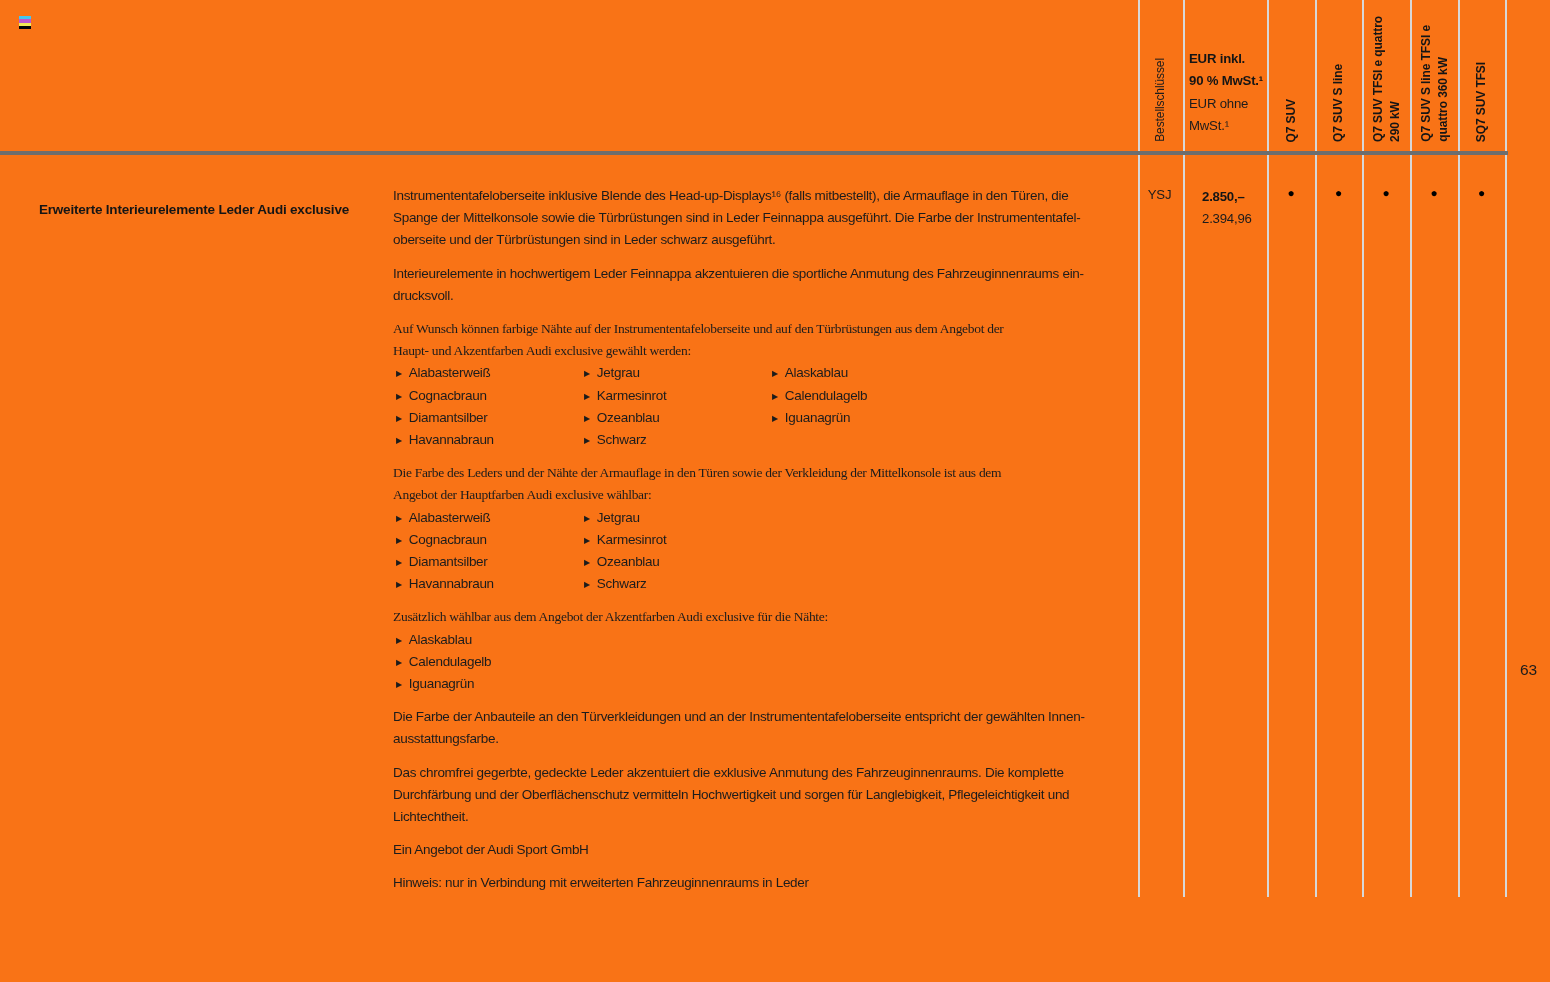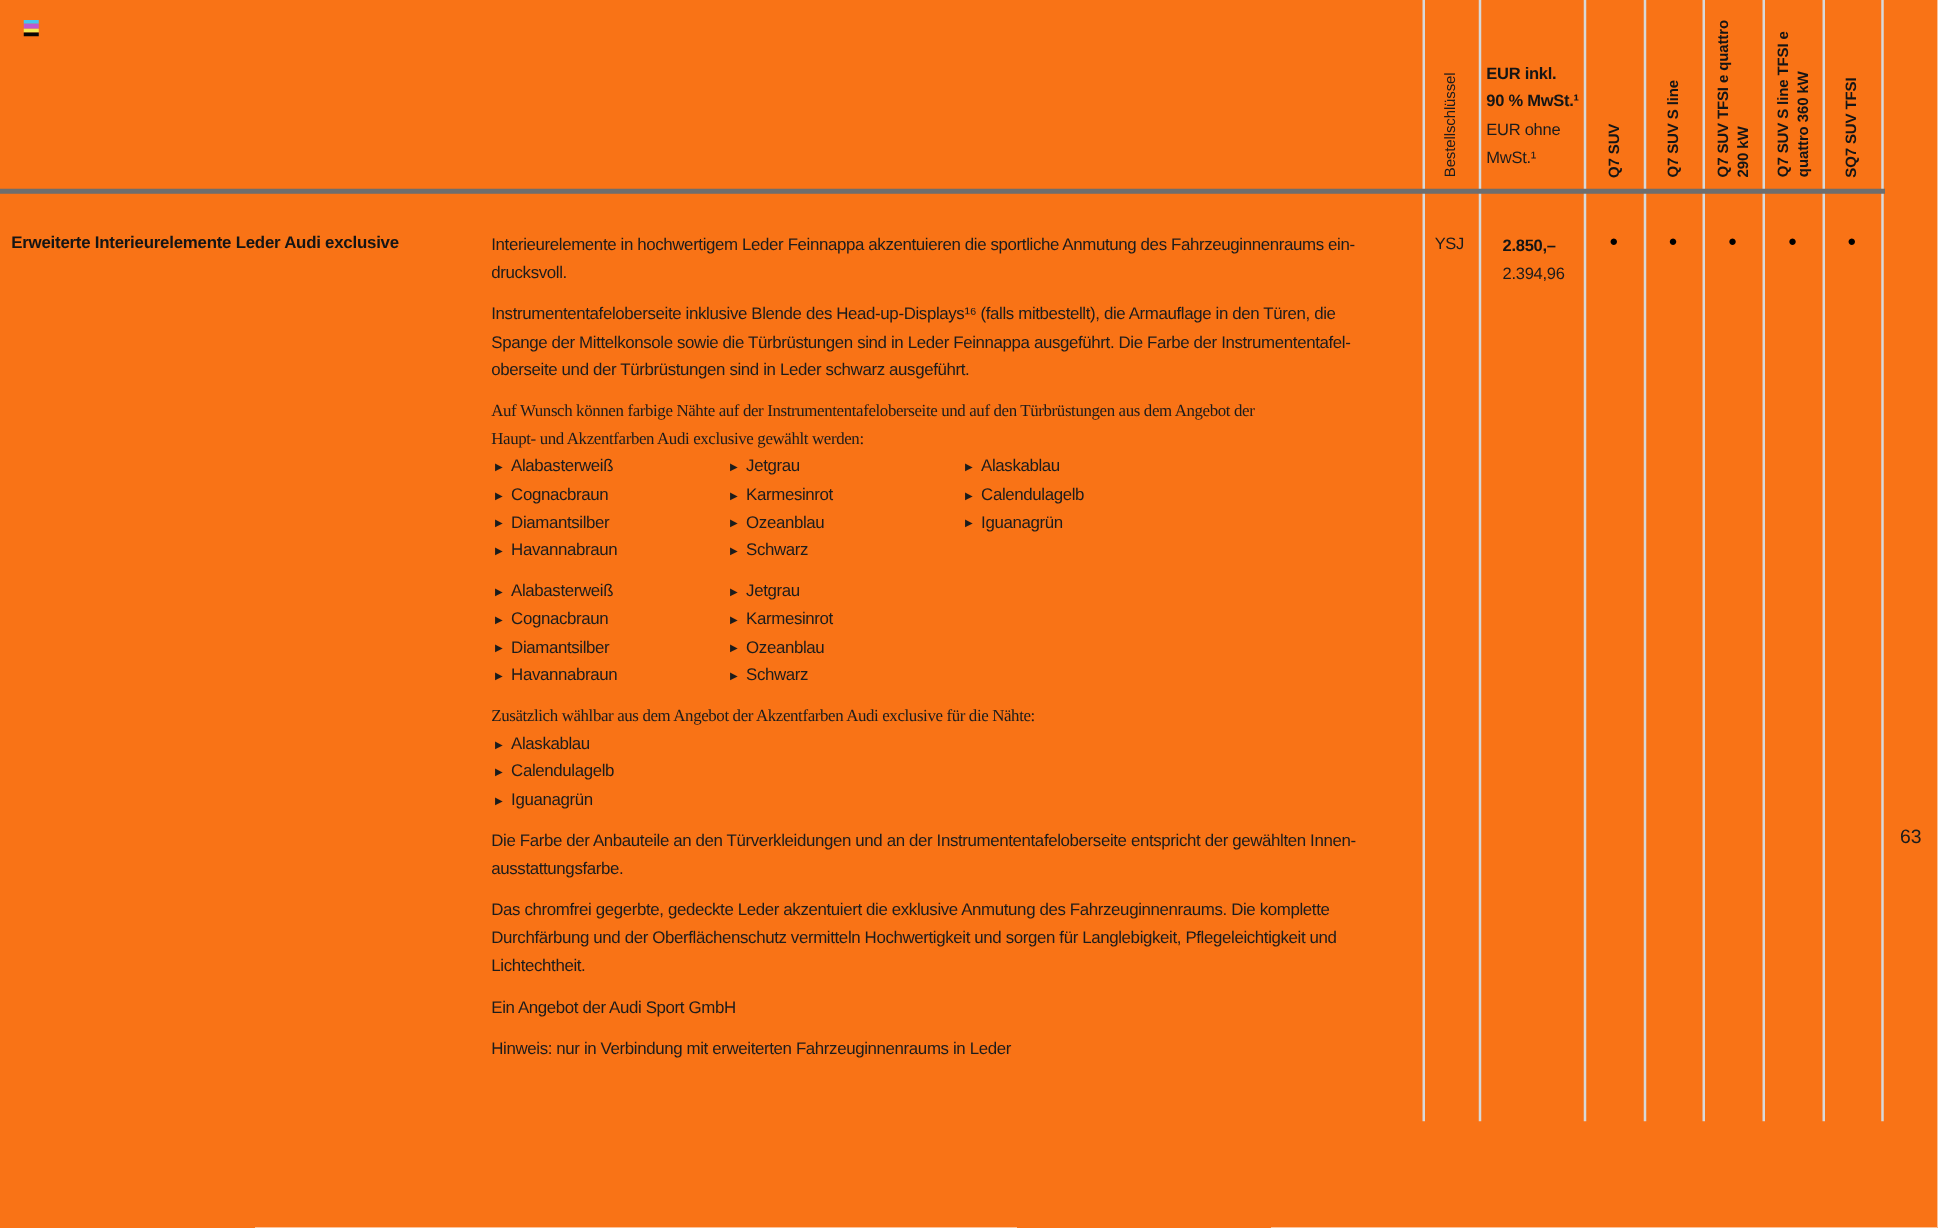--- a/index.html
+++ b/index.html
@@ -25,21 +25,21 @@
     white-space:pre-line;
     font-size:12px;line-height:16.5px;
     font-weight:700;color:#151515;letter-spacing:-0.1px;
   }
   .vert.reg{font-weight:400;color:#1c1c1c;}
   
   .price-head{position:absolute;left:1189px;top:48px;width:78px;font-size:13.2px;line-height:22.3px;letter-spacing:-0.2px;}
   .ph-bold{font-weight:700;color:#151515;}
   .ph-reg{font-weight:400;}
   
-  .item-title{position:absolute;left:9px;top:186px;width:370px;font-size:13.5px;font-weight:700;color:#151515;letter-spacing:-0.2px;}
+  .item-title{position:absolute;left:9px;top:202px;width:370px;font-size:13.5px;font-weight:700;color:#151515;letter-spacing:-0.2px;text-align:center;}
   .desc{position:absolute;left:393px;top:185px;width:745px;font-size:13.5px;line-height:22.2px;letter-spacing:-0.3px;}
   .para{margin:0 0 11px 0;white-space:pre-line;}
   .para.tight{margin-bottom:0;font-family:Liberation Serif, serif;}
   .clist{display:flex;margin:0 0 11px 0;}
   .ccol{width:188px;}
   .citem{display:flex;align-items:baseline;height:22.2px;}
   .tri{font-size:8px;margin:0 7px 0 3px;color:#1c1c1c;flex:0 0 auto;position:relative;top:-1px;}
   .code-cell{position:absolute;left:1138px;top:187px;width:43px;text-align:center;font-size:13.2px;letter-spacing:-0.2px;}
   .price-cell{position:absolute;left:1202px;top:186px;font-size:13.2px;line-height:21.5px;letter-spacing:-0.2px;}
   .price-incl{font-weight:700;color:#151515;}
@@ -99,25 +99,25 @@
     <div class="vert">Q7 SUV S line TFSI e
 quattro 360 kW</div>
   </div>
   <div class="rot-col" style="left:1458px;width:47px">
     <div class="vert">SQ7 SUV TFSI</div>
   </div>
 
   <div class="item-title">Erweiterte Interieurelemente Leder Audi exclusive</div>
 
   <div class="desc">
-    <p class="para">Interieurelemente in hochwertigem Leder Feinnappa akzentuieren die sportliche Anmutung des Fahrzeuginnenraums ein-
-drucksvoll.</p>
     <p class="para">Instrumententafeloberseite inklusive Blende des Head-up-Displays¹⁶ (falls mitbestellt), die Armauflage in den Türen, die
 Spange der Mittelkonsole sowie die Türbrüstungen sind in Leder Feinnappa ausgeführt. Die Farbe der Instrumententafel-
 oberseite und der Türbrüstungen sind in Leder schwarz ausgeführt.</p>
+    <p class="para">Interieurelemente in hochwertigem Leder Feinnappa akzentuieren die sportliche Anmutung des Fahrzeuginnenraums ein-
+drucksvoll.</p>
     <p class="para tight">Auf Wunsch können farbige Nähte auf der Instrumententafeloberseite und auf den Türbrüstungen aus dem Angebot der
 Haupt- und Akzentfarben Audi exclusive gewählt werden:</p>
 
     <div class="clist">
       <div class="ccol">
         <div class="citem">
             <span class="tri">▶</span>
             <span>Alabasterweiß</span>
           </div>
         <div class="citem">
@@ -160,20 +160,22 @@
             <span class="tri">▶</span>
             <span>Calendulagelb</span>
           </div>
         <div class="citem">
             <span class="tri">▶</span>
             <span>Iguanagrün</span>
           </div>
       </div>
     </div>
 
+    <p class="para tight">Die Farbe des Leders und der Nähte der Armauflage in den Türen sowie der Verkleidung der Mittelkonsole ist aus dem
+Angebot der Hauptfarben Audi exclusive wählbar:</p>
 
     <div class="clist">
       <div class="ccol">
         <div class="citem">
             <span class="tri">▶</span>
             <span>Alabasterweiß</span>
           </div>
         <div class="citem">
             <span class="tri">▶</span>
             <span>Cognacbraun</span>

